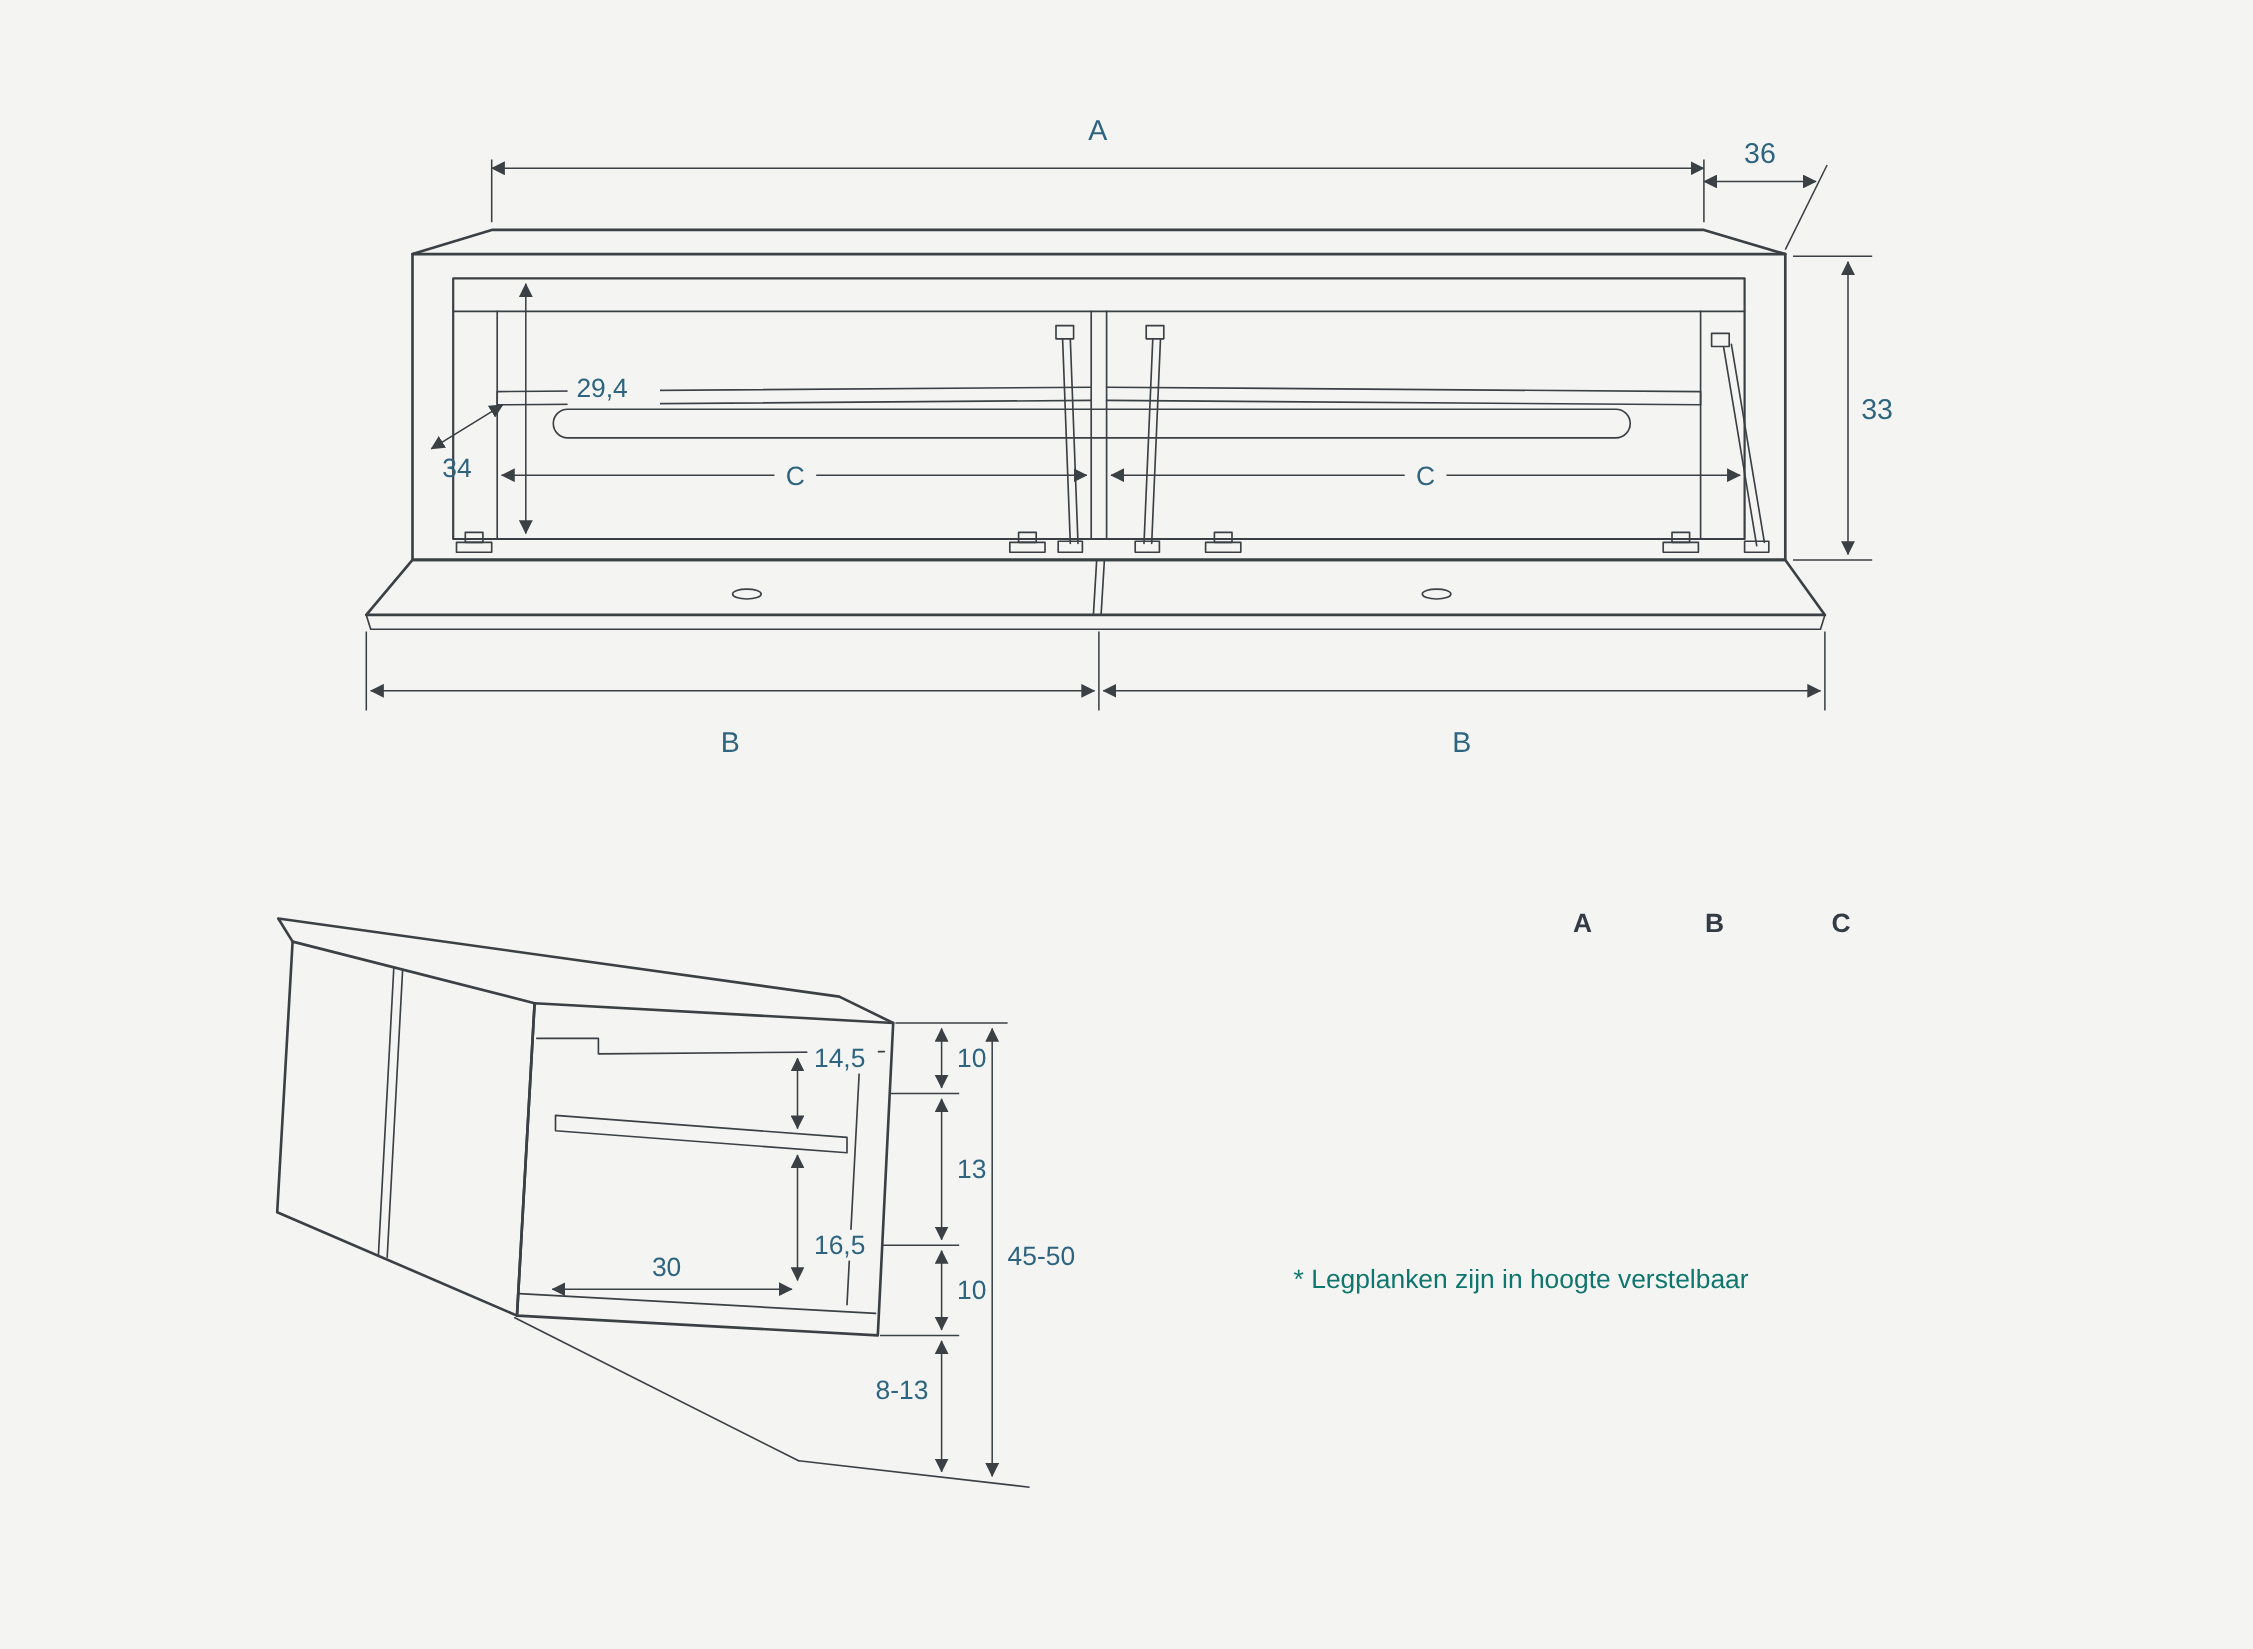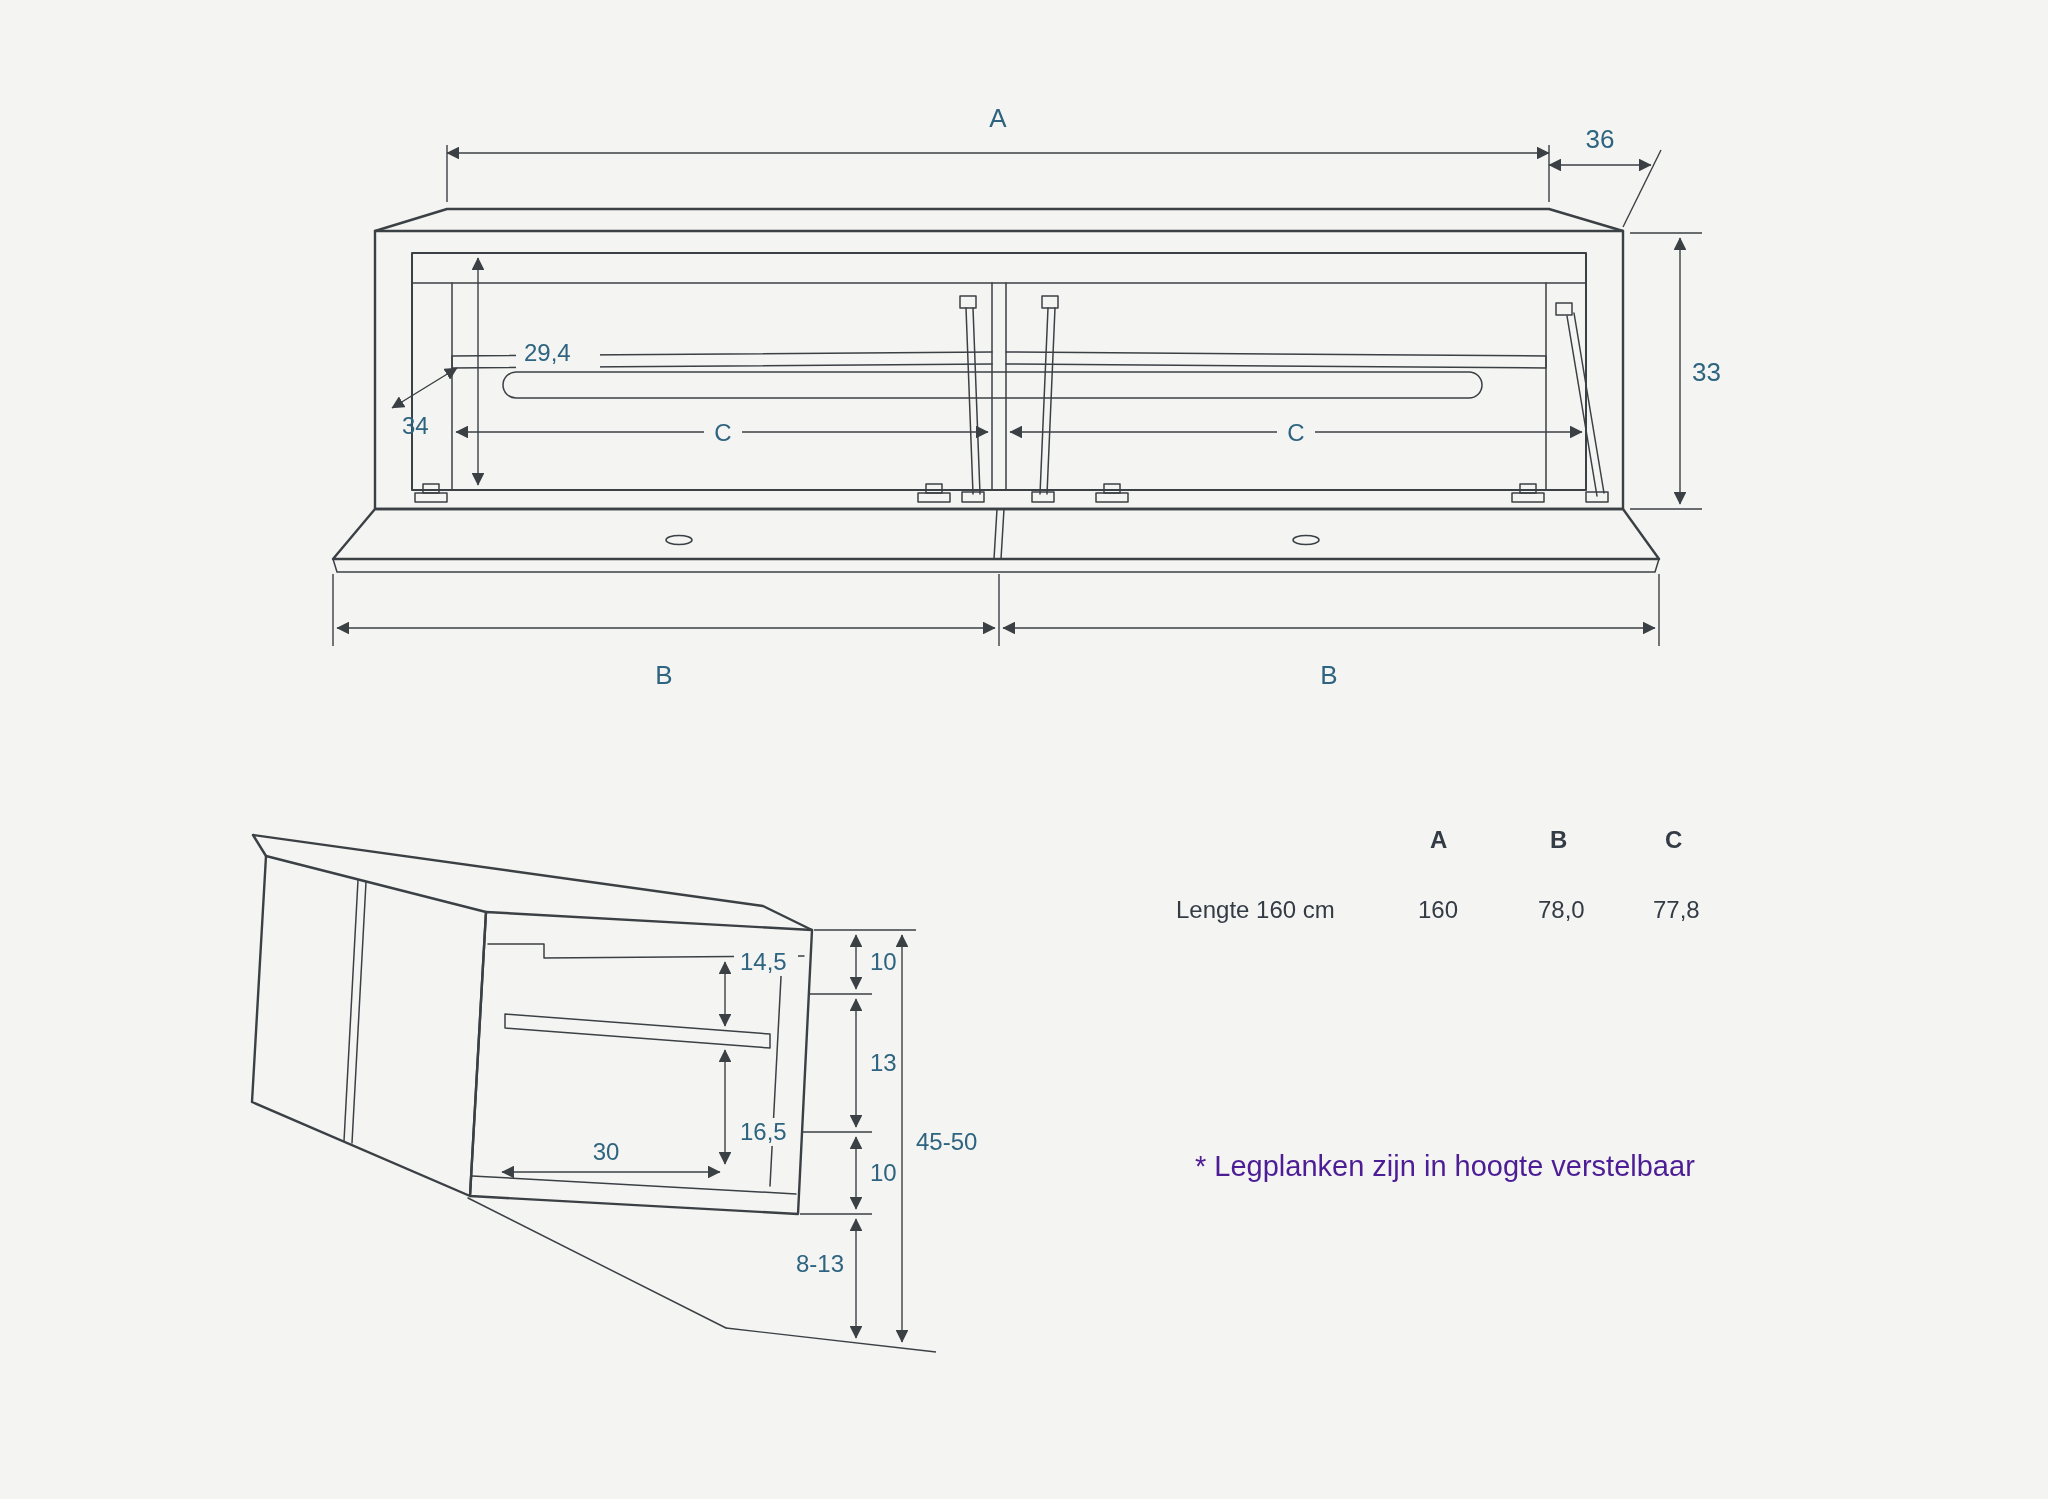--- a/index.html
+++ b/index.html
@@ -11,21 +11,21 @@
   .lnt{fill:none;stroke:#3b4045;stroke-width:1.5;stroke-linejoin:round;stroke-linecap:round;}
   .dim{fill:none;stroke:#3b4045;stroke-width:1.4;}
   .bgr{fill:#f4f4f2;stroke:none;}
   .dimtxt{fill:#2e6480;font-family:"Liberation Sans",sans-serif;font-size:24px;}
   .dimbig{font-size:26px;}
   .spec-table{position:absolute;left:1176px;top:802px;color:#333b45;font-size:24px;}
   .trow{display:grid;grid-template-columns:242px 120px 115px 100px;height:70px;align-items:end;}
   .trow.thead{height:52px;font-weight:700;}
   .thead .tcell{padding-left:12px;}
   .thead .tcell.label{padding-left:0;}
-  .footnote{position:absolute;left:1176px;top:1150px;color:#4c1d95;font-size:29px;margin-left:19px;}
+  .footnote{position:absolute;left:1176px;top:1150px;color:#0f766e;font-size:24px;}
 </style>
 </head>
 <body>
 
 <div class="canvas">
 
 <svg width="2048" height="1499" viewBox="0 0 2048 1499">
   <defs>
     <marker id="ar" viewBox="0 0 10 10" refX="9.5" refY="5" markerWidth="9" markerHeight="9" orient="auto-start-reverse">
       <path d="M0,0 L10,5 L0,10 Z" fill="#3b4045"></path>
@@ -155,23 +155,17 @@
   </g>
 </svg>
 
   <div class="spec-table">
     <div class="trow thead">
       <div class="tcell label"></div>
       <div class="tcell">A</div>
       <div class="tcell">B</div>
       <div class="tcell">C</div>
     </div>
-    <div class="trow">
-      <div class="tcell label">Lengte 160 cm</div>
-      <div class="tcell">160</div>
-      <div class="tcell">78,0</div>
-      <div class="tcell">77,8</div>
-    </div>
   </div>
 
   <div class="footnote">* Legplanken zijn in hoogte verstelbaar</div>
 
 </div>
 
 </body></html>

